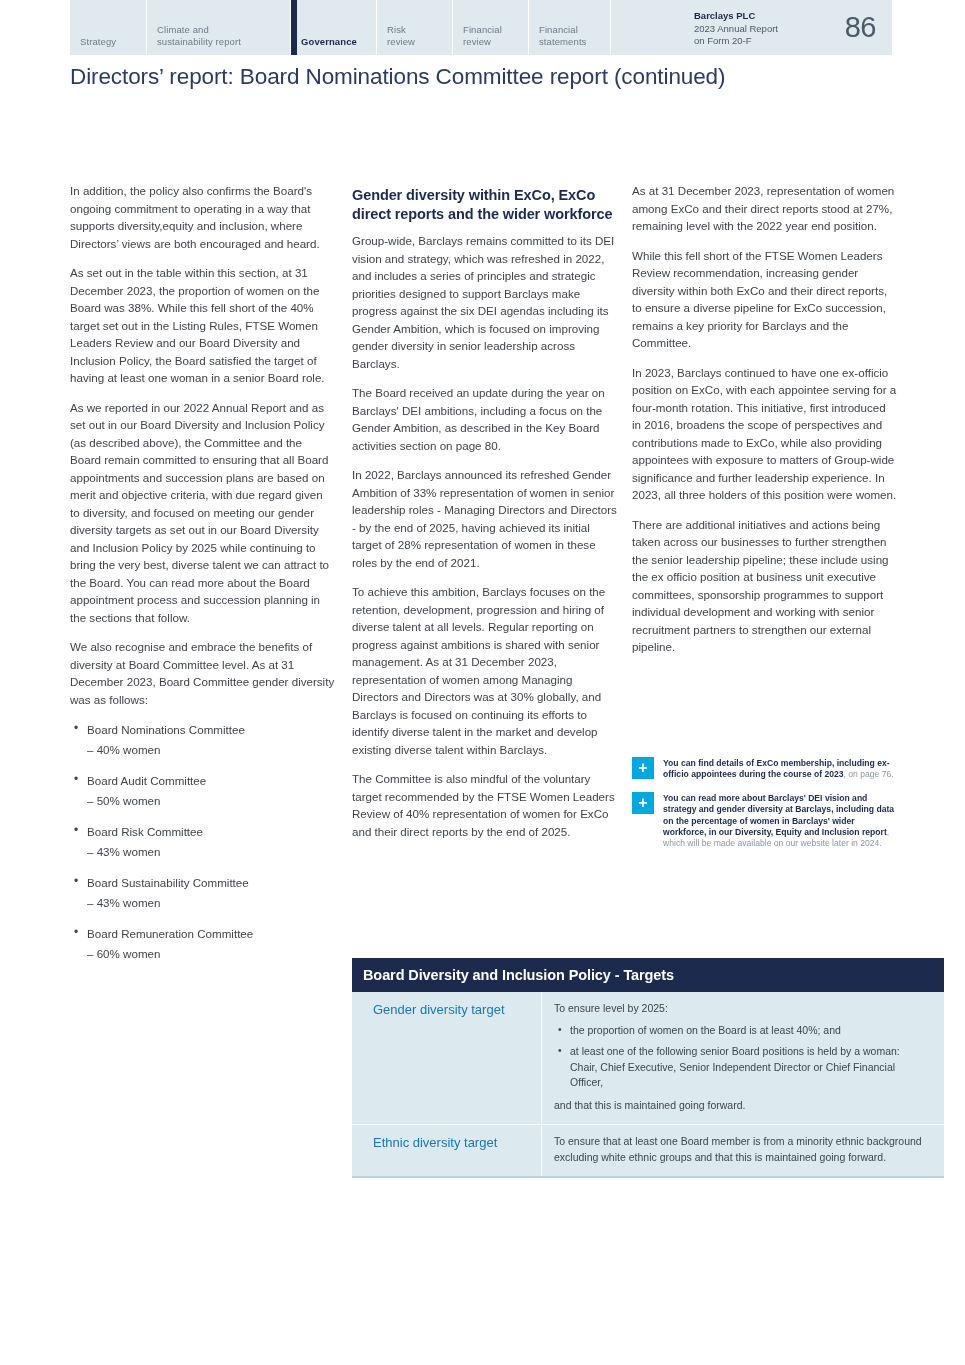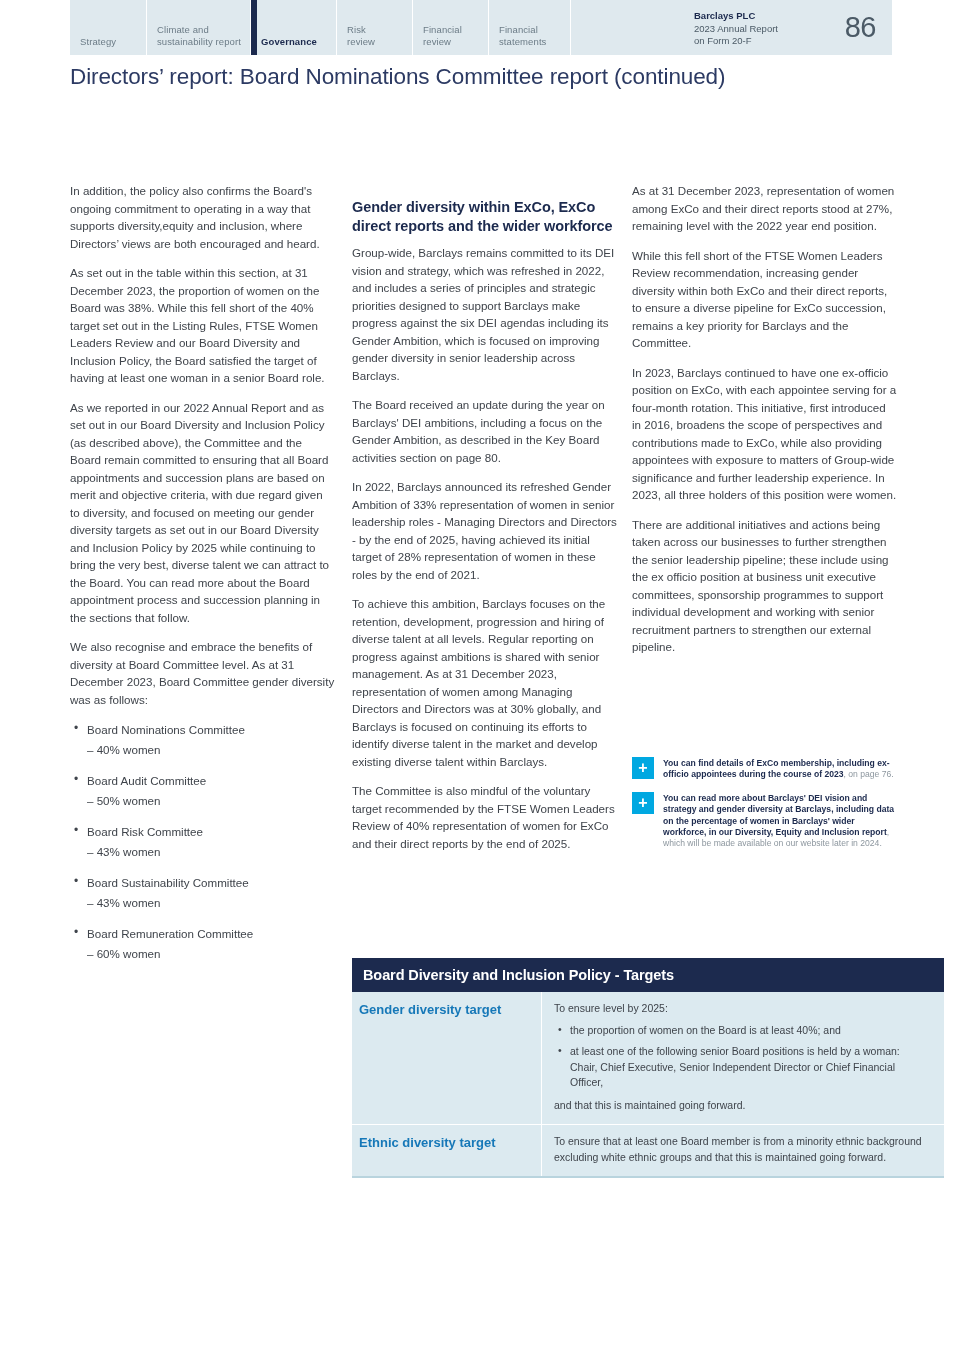--- a/index.html
+++ b/index.html
@@ -33,21 +33,21 @@
     align-items: flex-end;
     padding: 0 0 8px 10px;
     box-sizing: border-box;
     font-size: 9.5px;
     line-height: 11.5px;
     color: #6c7c87;
     letter-spacing: .1px;
   }
   .nav-tab + .nav-tab { border-left: 1px solid #ffffff; }
   .nav-tab.w-strategy   { width: 76px; }
-  .nav-tab.w-climate    { width: 104px; }
+  .nav-tab.w-climate    { width: 144px; }
   .nav-tab.w-governance { width: 86px; color:#1c2a4e; font-weight: bold; }
   .nav-tab.w-risk       { width: 76px; }
   .nav-tab.w-finrev     { width: 76px; }
   .nav-tab.w-finstat    { width: 82px; }
   .nav-tab.w-spacer     { flex: 1; }
   .nav-tab .tab-label { display: block; }
 
   .governance-marker {
     position: absolute;
     left: 0;
@@ -104,21 +104,21 @@
     line-height: 17.5px;
     color: #3f444b;
   }
   .col-1 { left: 70px; }
   .col-2 { left: 352px; }
   .col-3 { left: 632px; }
 
   .col p { margin: 0 0 12px 0; }
 
   .sub-head {
-    margin: 16px 0 8px 0;
+    margin: 4px 0 8px 0;
     font-size: 14.5px;
     line-height: 19px;
     font-weight: bold;
     color: #1c2a4e;
     letter-spacing: -.1px;
   }
 
   ul.bullets {
     margin: 2px 0 0 0;
     padding: 0;
@@ -195,24 +195,24 @@
   }
   .tt-row {
     display: flex;
     background: #dceaf0;
     border-bottom: 1px solid #ffffff;
   }
   .tt-row:last-child { border-bottom: none; }
   .tt-label {
     flex: 0 0 190px;
     box-sizing: border-box;
-    padding: 9px 10px 12px 7px;
+    padding: 9px 10px 12px 21px;
     font-size: 13px;
     line-height: 17px;
-    font-weight: bold;
+    font-weight: normal;
     color: #1678b8;
     border-right: 1px solid #ffffff;
   }
   .tt-body {
     flex: 1;
     box-sizing: border-box;
     padding: 9px 14px 11px 12px;
     font-size: 10.5px;
     line-height: 15.5px;
     color: #3f444b;

